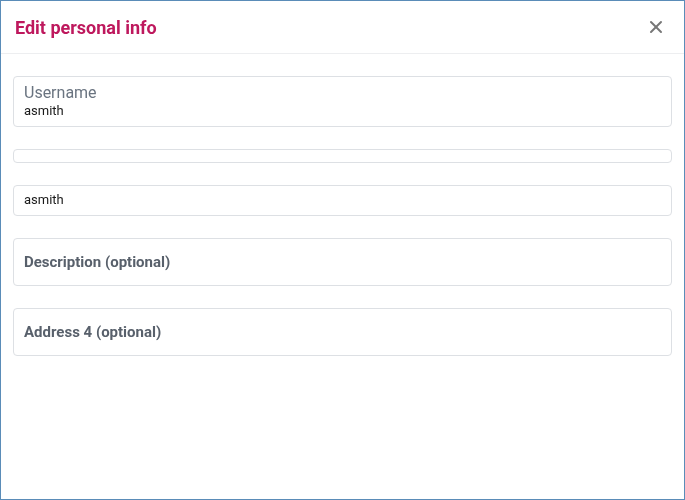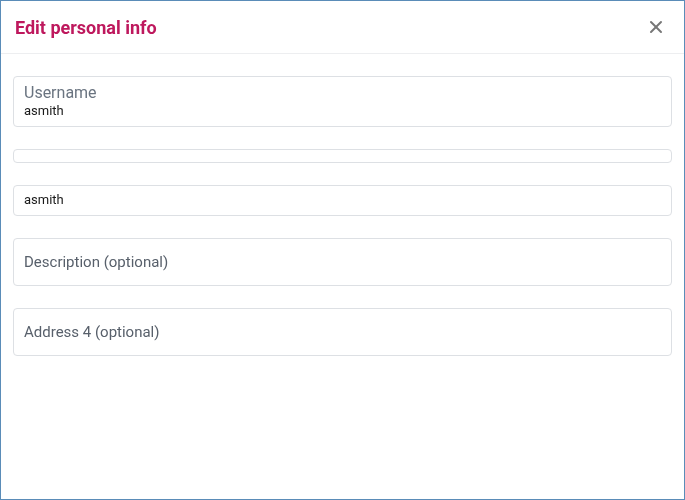--- a/index.html
+++ b/index.html
@@ -66,20 +66,21 @@
     .field-value {
       font-size: 13px;
       color: #1a1a1a;
       display: block;
       line-height: 1.3;
     }
     .field-label-large {
       font-size: 15px;
       color: #58606b;
       display: block;
+      font-weight: bold;
     }
   </style>
 </head>
 <body>
 
 <div class="modal-header">
   <h2 class="modal-title">Edit personal info</h2>
   <button class="close-btn">
     <svg viewBox="0 0 16 16" fill="none" stroke="currentColor" stroke-width="2" stroke-linecap="round">
       <line x1="3" y1="3" x2="13" y2="13"></line>

